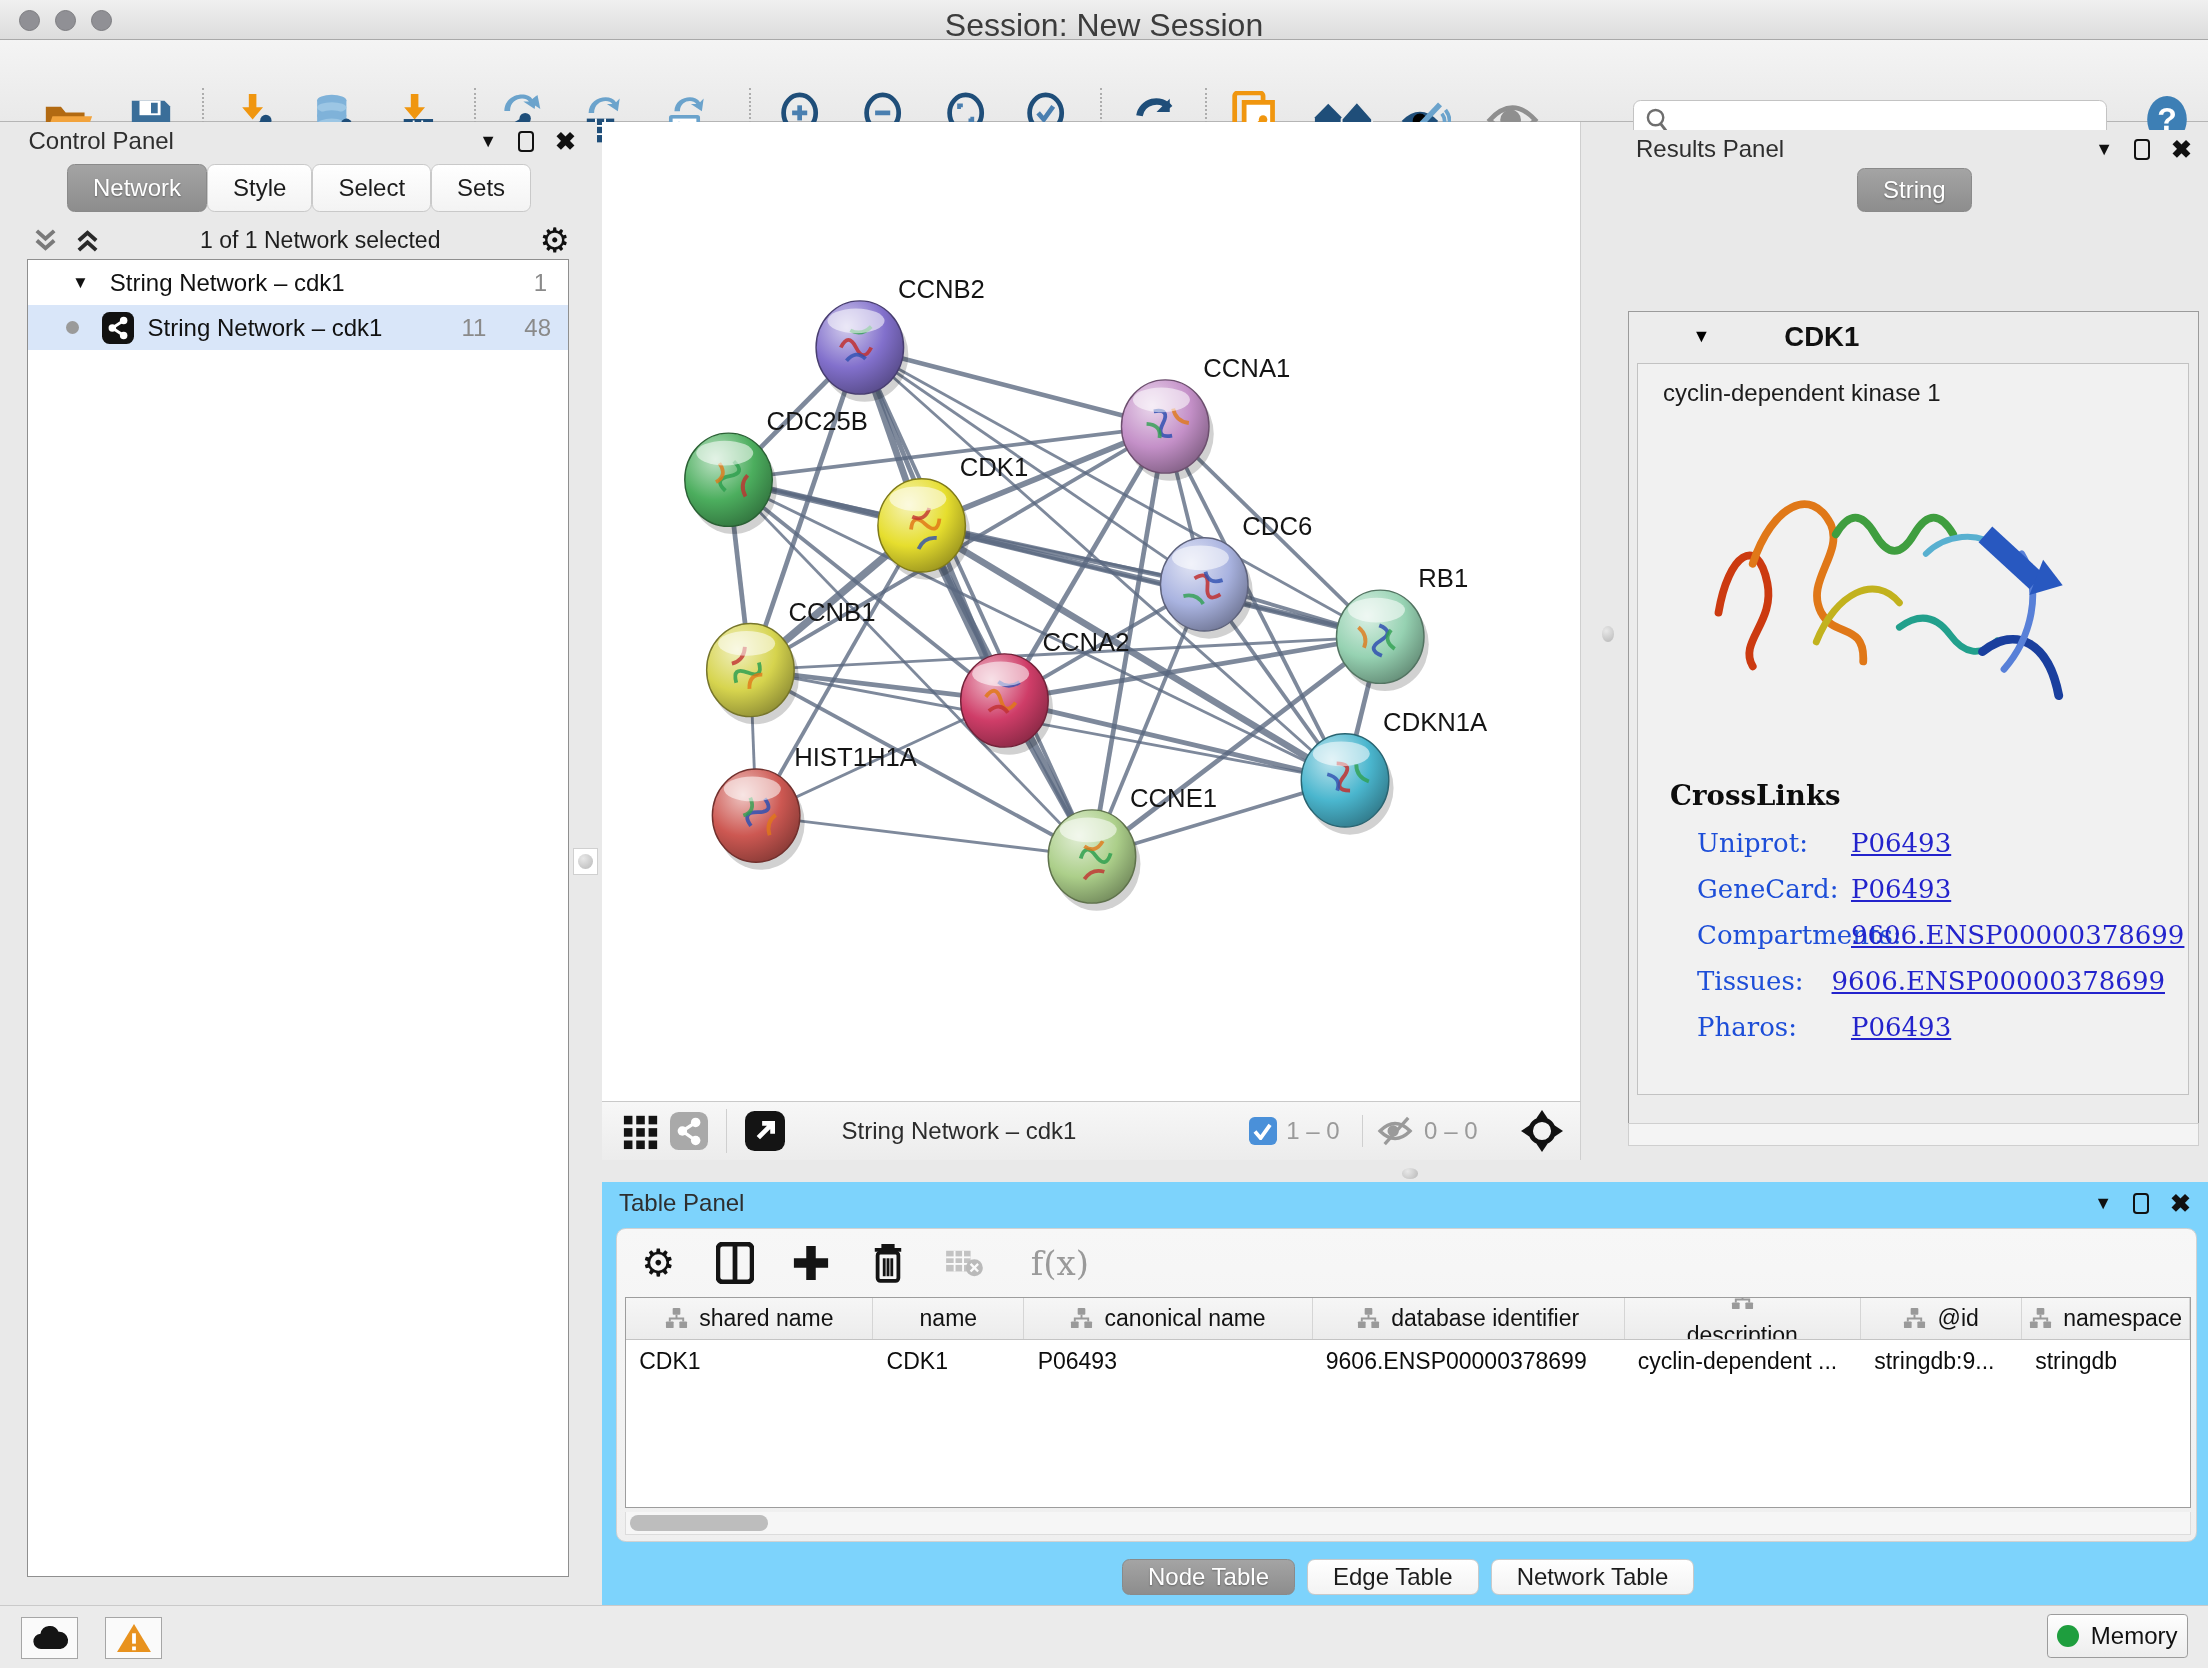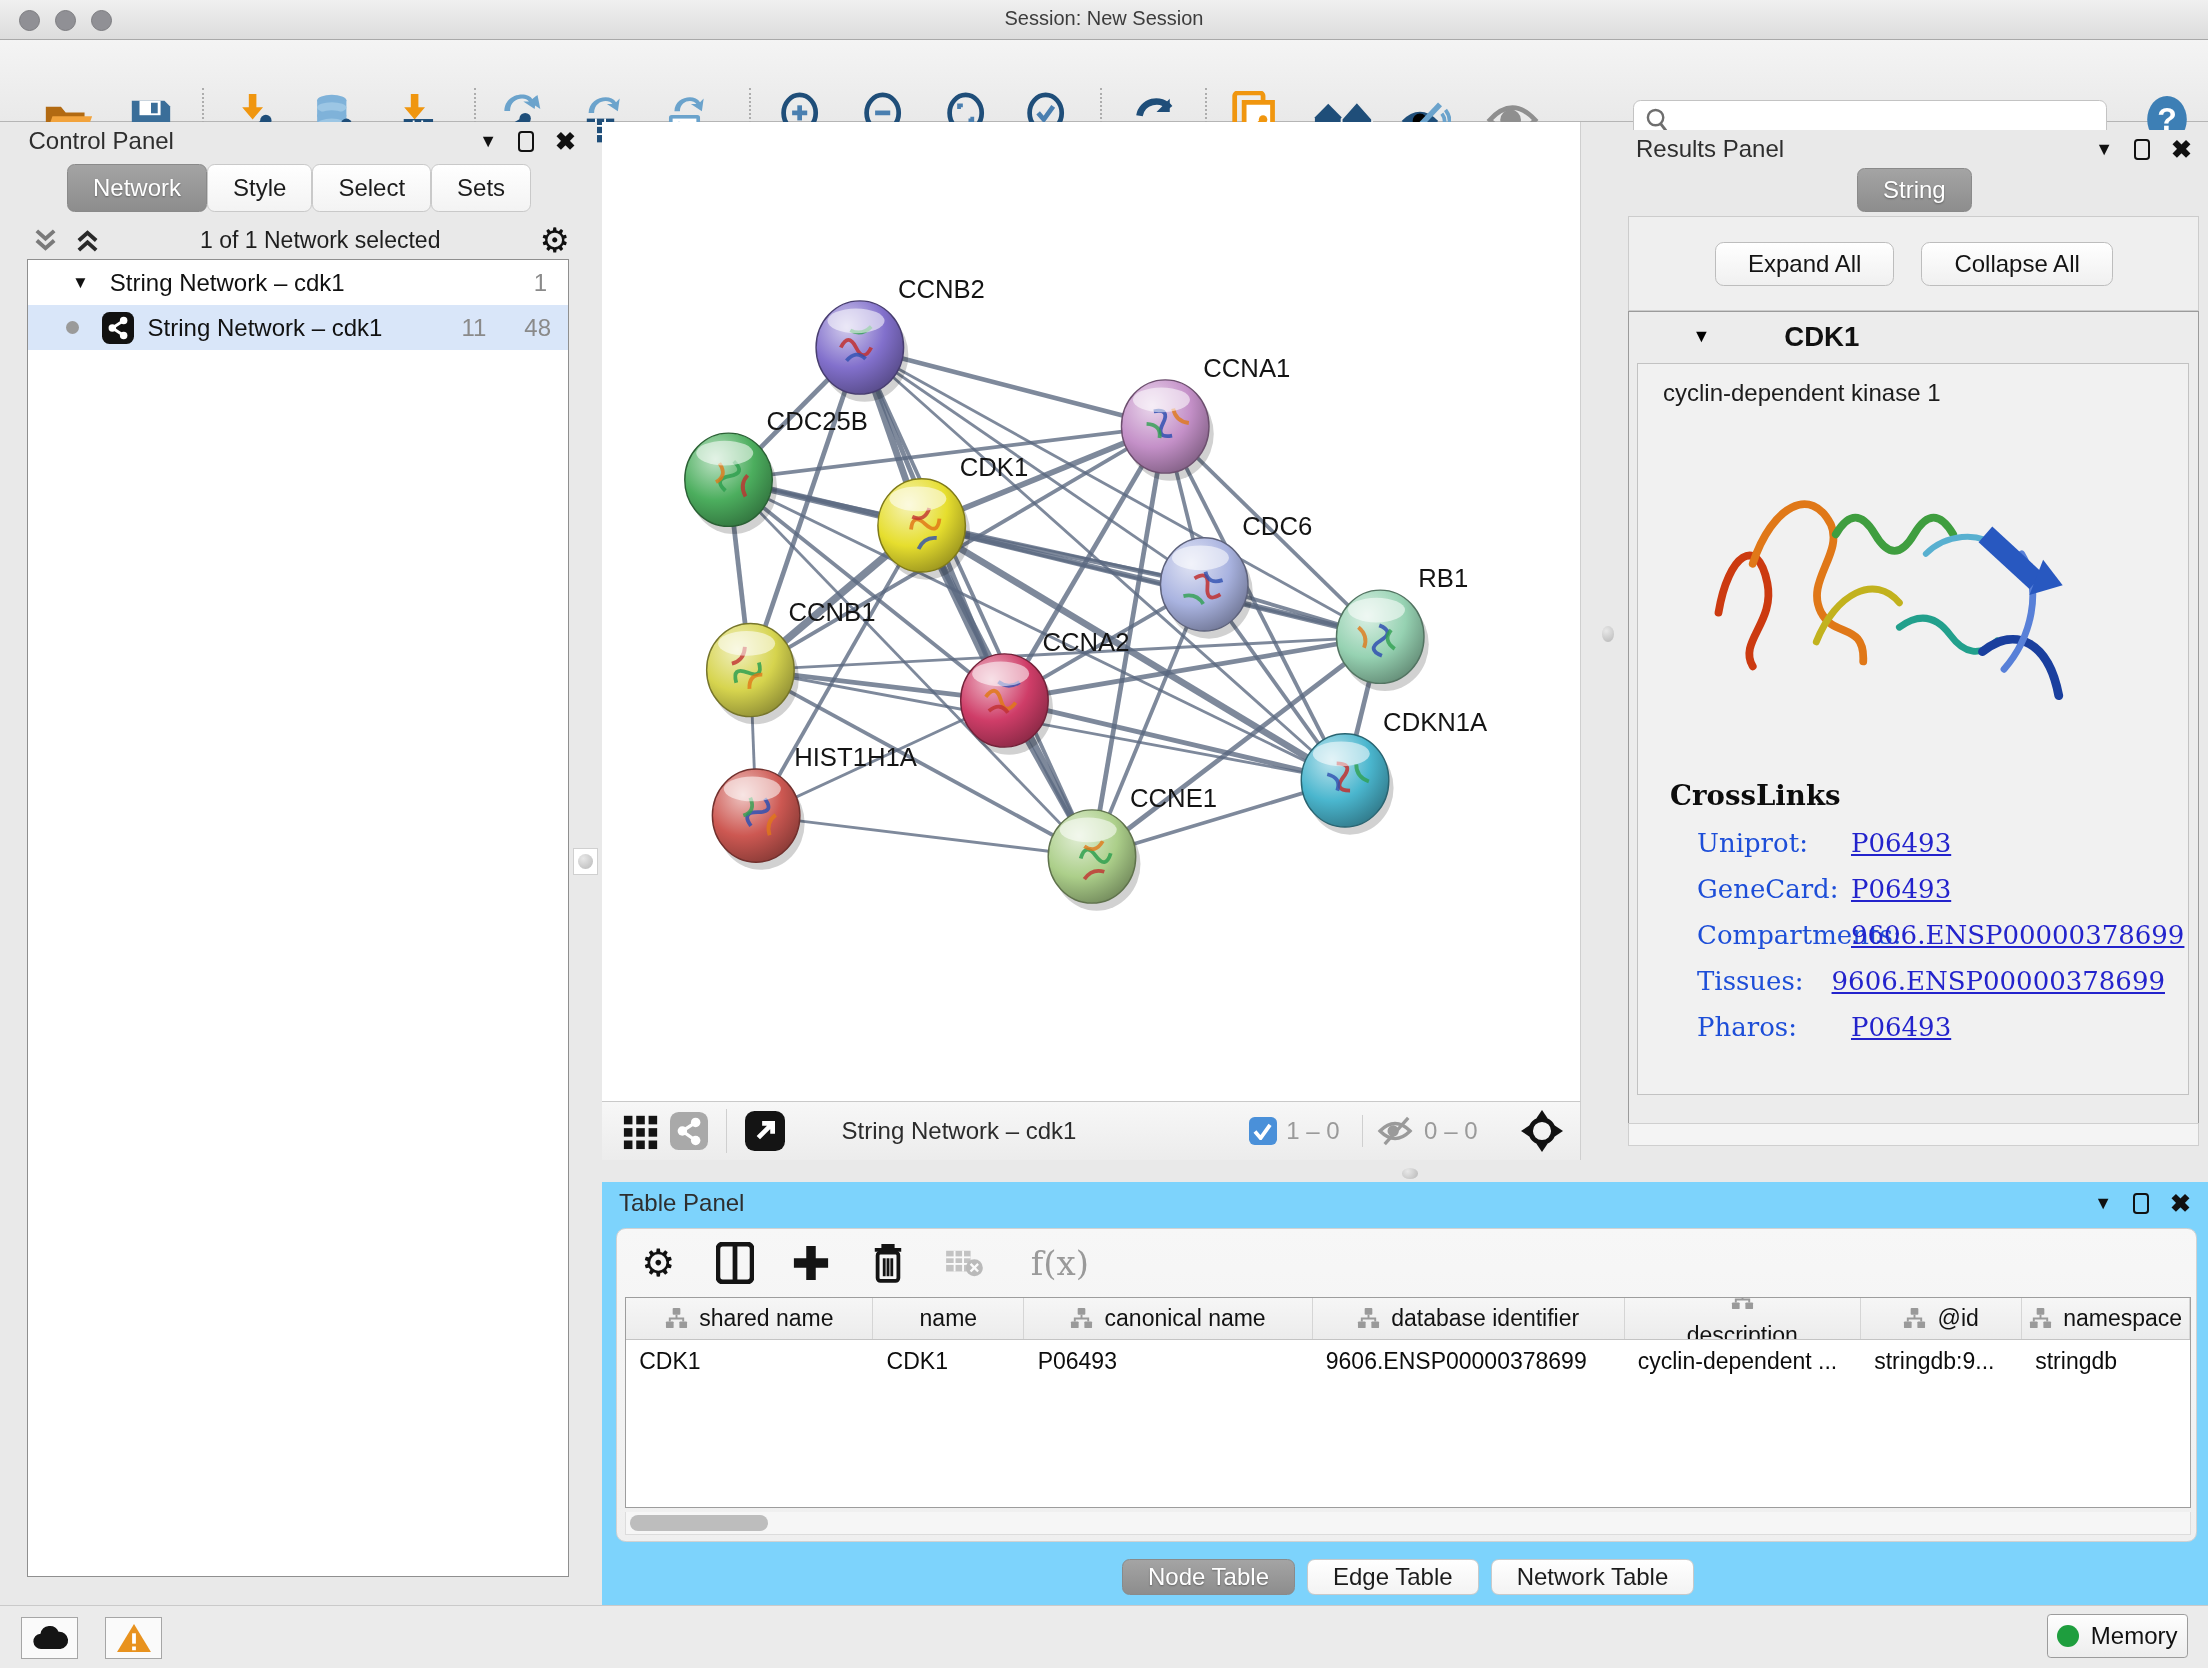--- a/index.html
+++ b/index.html
@@ -3,21 +3,21 @@
 <meta charset="utf-8">
 <style>
   html,body{margin:0;padding:0;background:#d8d8d8;}
   *{box-sizing:border-box;font-family:"Liberation Sans",sans-serif;}
   #app{position:relative;width:2208px;height:1668px;background:#e9e9e9;overflow:hidden;}
   .abs{position:absolute;}
 
   
   #titlebar{left:0;top:0;width:2208px;height:40px;background:linear-gradient(#f0f0f0,#dcdcdc);border-bottom:1px solid #a9a9a9;}
   .tl-dot{position:absolute;top:9.5px;width:21px;height:21px;border-radius:50%;background:#909095;border:1px solid #7c7c80;}
-  #win-title{position:absolute;left:0;right:0;top:6.7px;text-align:center;font-size:20px;color:#3c3c3c;font-weight:500;}
+  #win-title{position:absolute;left:0;right:0;top:6.7px;text-align:center;font-size:32px;color:#3c3c3c;font-weight:500;}
 
   
   #toolbar{left:0;top:40px;width:2208px;height:82px;background:linear-gradient(#f4f4f4,#e9e9e9);border-bottom:1px solid #b5b5b5;}
   .tb-ico{position:absolute;top:53px;width:53px;height:53px;display:flex;align-items:center;justify-content:center;cursor:pointer;}
   .tb-sep{position:absolute;top:48px;height:63px;border-left:2.9px dotted #adadad;width:0;}
   #search-box{position:absolute;left:1633px;top:60px;width:474px;height:41px;background:#fff;border:1.9px solid #c3c3c3;border-radius:7.6px;display:flex;align-items:center;padding-left:11.4px;}
   #search-box input{border:none;outline:none;font-size:23px;flex:1;background:transparent;}
   #help-btn{position:absolute;left:2142px;top:53px;width:49px;height:53px;display:flex;align-items:center;justify-content:center;}
 
   
@@ -651,24 +651,20 @@
   <div id="results-panel" class="abs">
     <div id="rp-header">
       <span class="panel-title">Results Panel</span>
       <span class="ph-btns">
         <span class="ph-tri">▼</span>
         <span class="ph-float"></span>
         <span class="ph-x">✖</span>
       </span>
     </div>
     <div id="rp-tab" class="tab sel" style="height:44px">String</div>
-    <div id="rp-box-a">
-      <div class="rp-btn">Expand All</div>
-      <div class="rp-btn">Collapse All</div>
-    </div>
     <div id="rp-box-b">
       <div id="gene-header">
         <span style="margin-left:63px;font-size:18px">▼</span>
         <span id="gene-symbol">CDK1</span>
       </div>
       <div id="gene-inner">
         <div id="gene-desc">cyclin-dependent kinase 1</div>
         <svg width="399" height="352" viewBox="0 0 400 360" style="margin:9.5px 0 0 57px">
           <g fill="none" stroke-linecap="round">
             <path d="M20 200 C30 140 60 120 70 170 C78 210 40 230 55 255" stroke="#cc3a10" stroke-width="8"></path>

